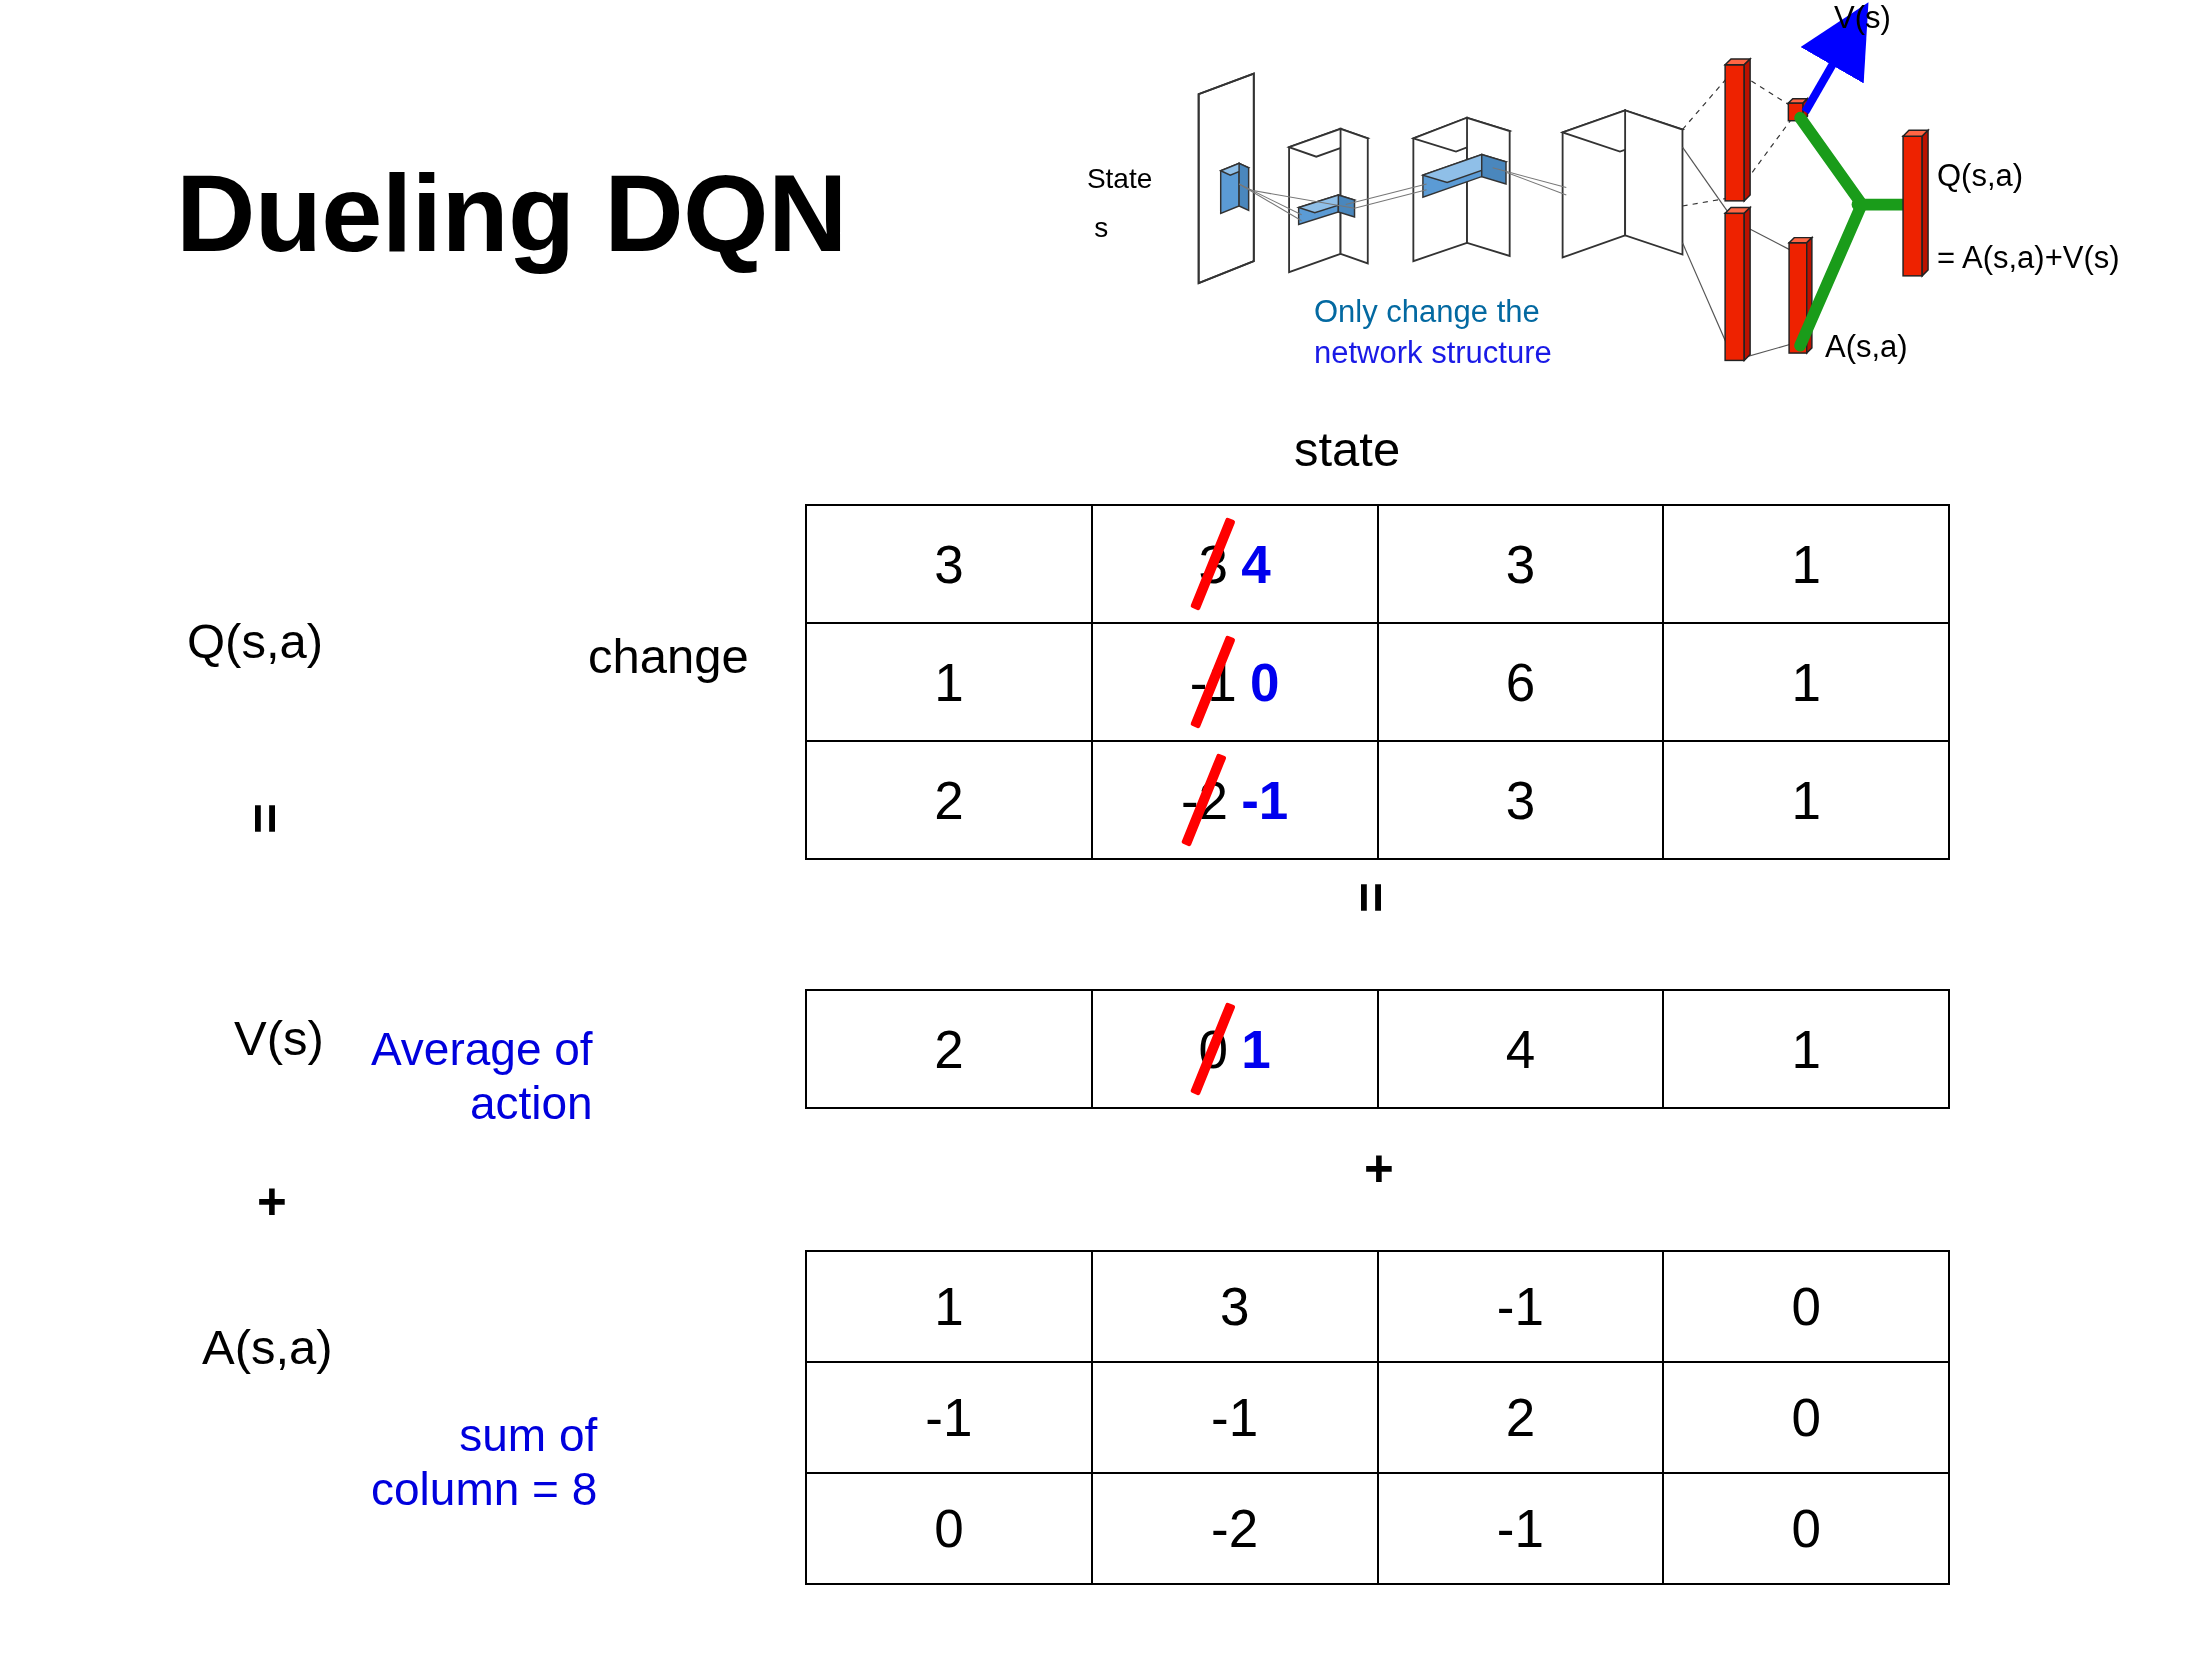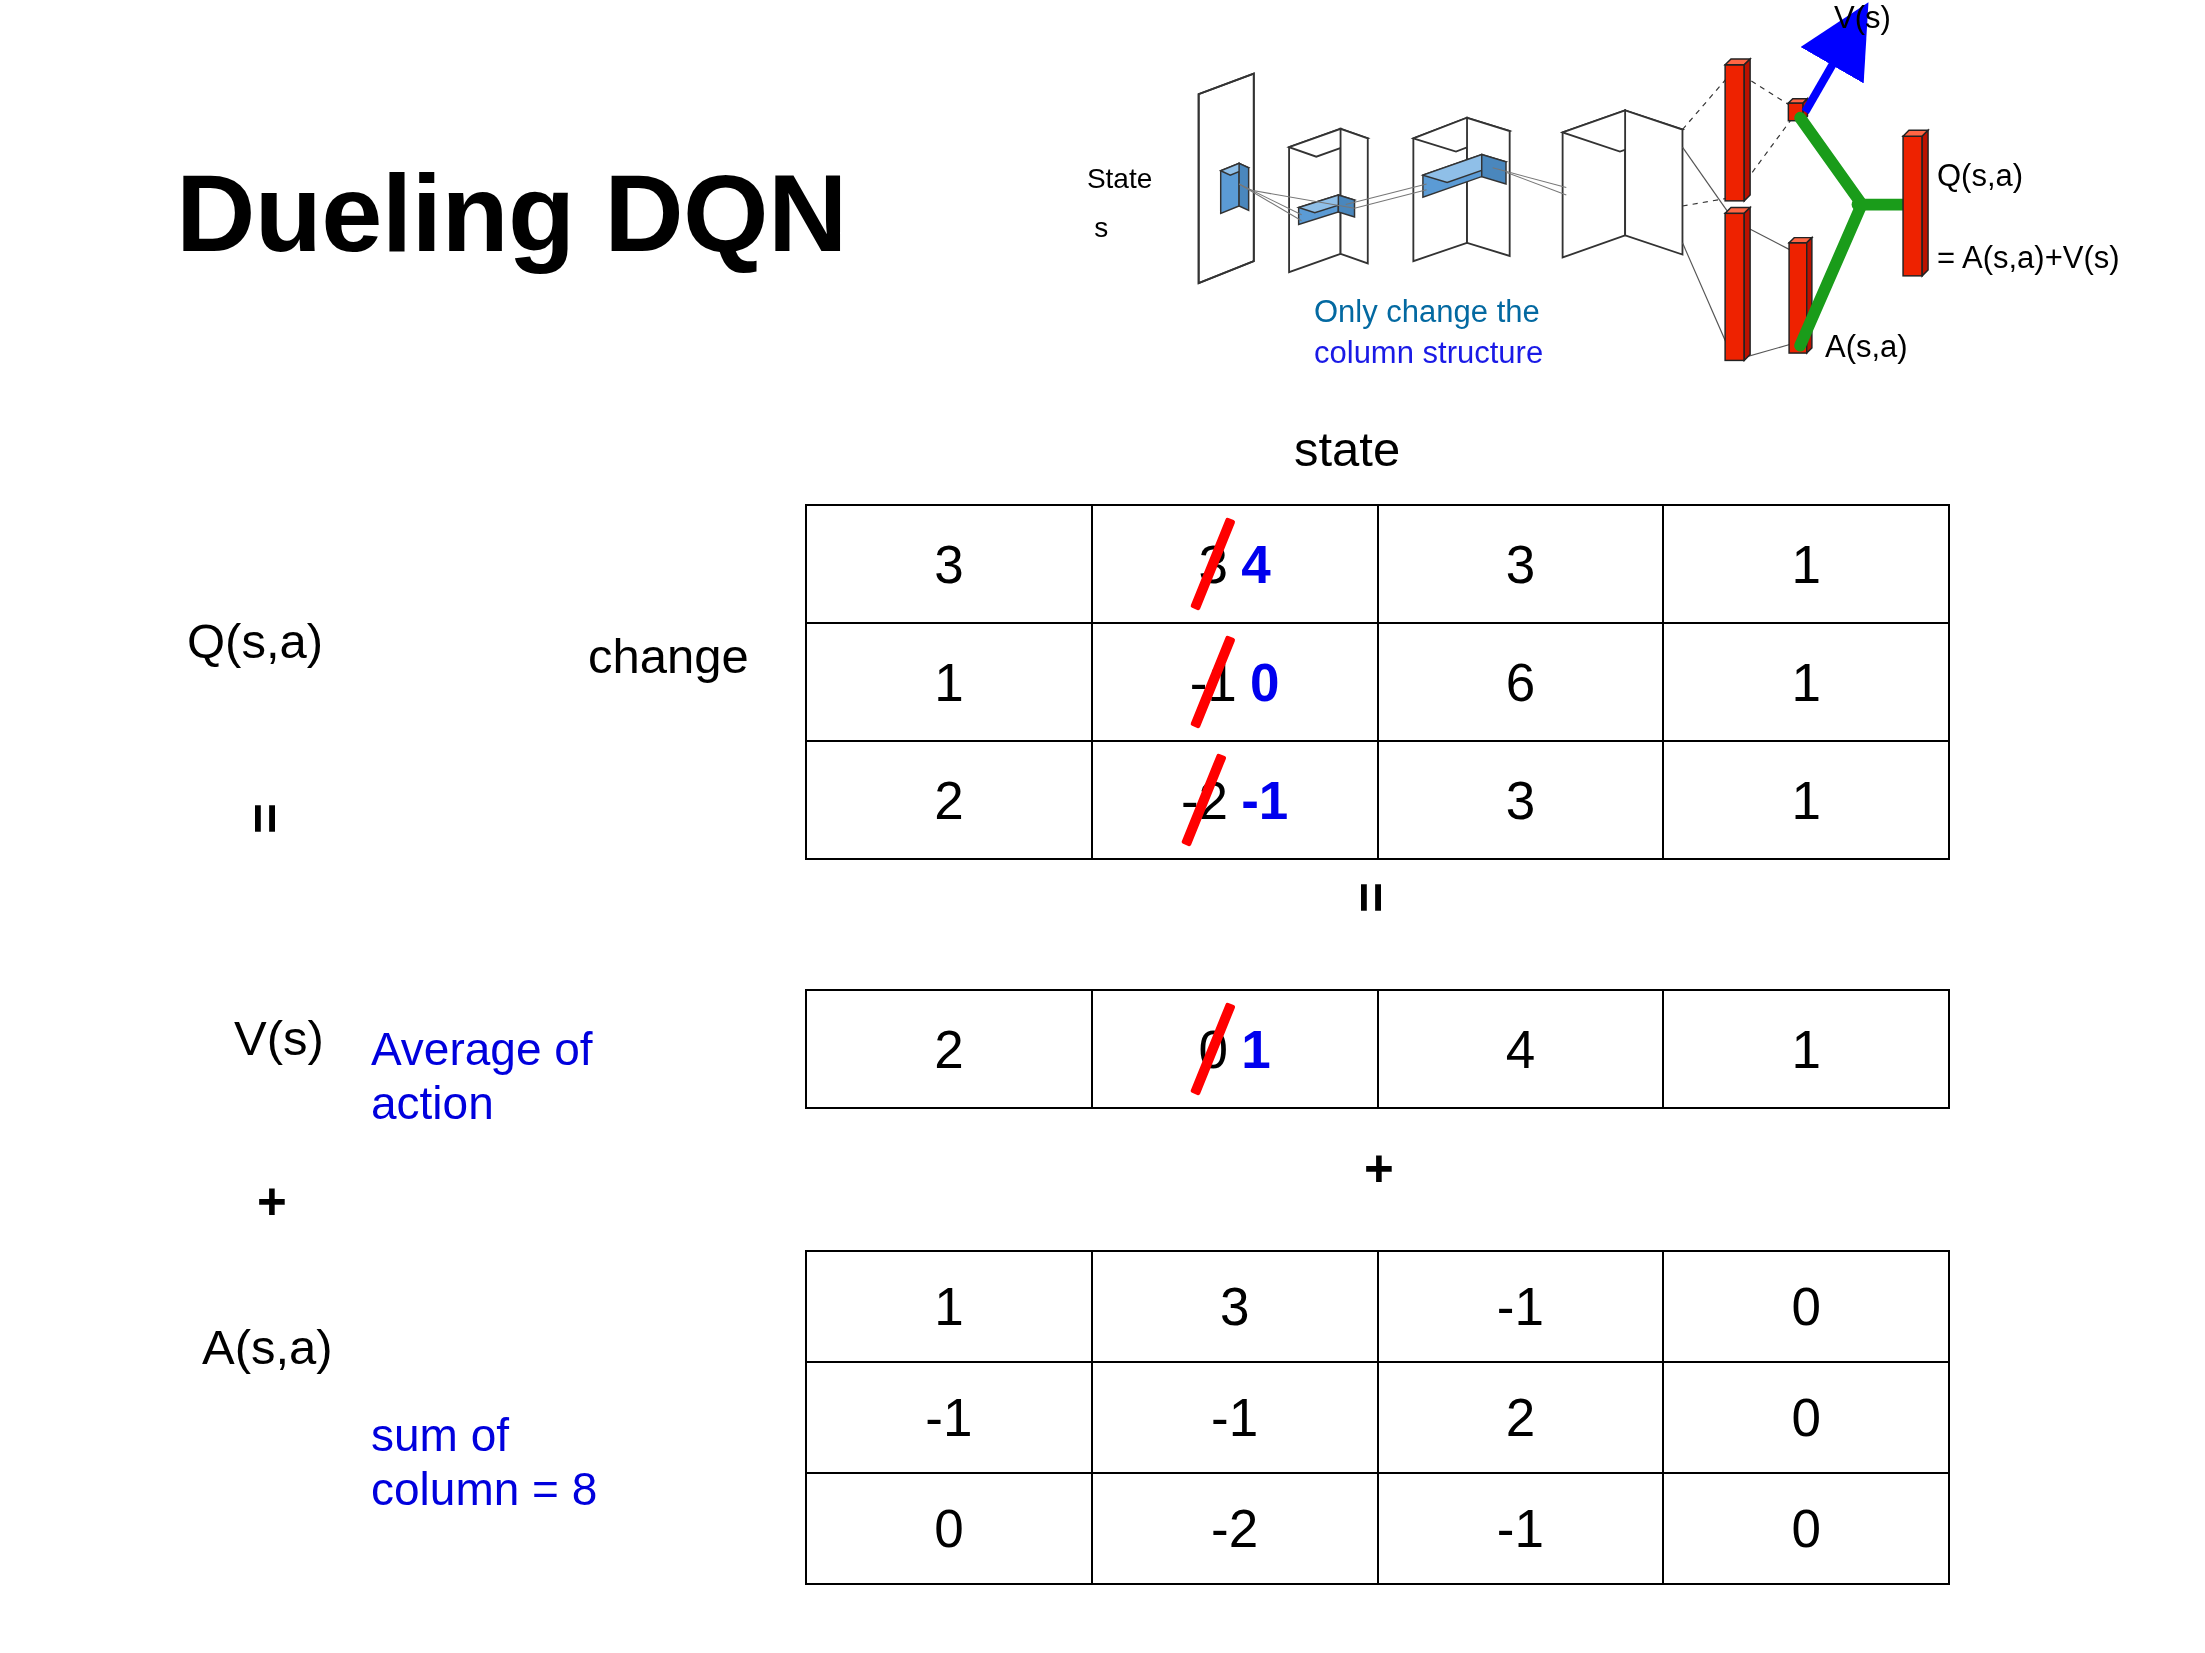--- a/index.html
+++ b/index.html
@@ -16,21 +16,21 @@
     line-height:1;white-space:nowrap;
   }
 
   
   #network-diagram{left:1081px;top:0px;width:1125px;height:412px;}
   #network-diagram svg{display:block;}
   .diag-label{font-family:"Liberation Sans",sans-serif;fill:#111;}
 
   
   .big-label{font-size:49px;white-space:nowrap;line-height:1;}
-  .blue-note{color:#0000dd;font-size:46px;line-height:1.18;white-space:nowrap;}
+  .blue-note{color:#0000dd;font-size:46px;line-height:1.18;white-space:nowrap;text-align:right;}
   .op-sym{font-size:51px;font-weight:700;line-height:1;}
   .eq-rot{
     font-size:53px;font-weight:700;line-height:1;
     transform:rotate(90deg);transform-origin:center center;
     display:inline-block;
   }
 
   #label-q{left:187px;top:617px;}
   #label-action{left:588px;top:632px;}
   #eq-left{left:250px;top:792px;}
@@ -175,21 +175,21 @@
 
     <line x1="985" y1="152" x2="1038" y2="60" stroke="#0000ff" stroke-width="11" marker-end="url(#bluearrow)"></line>
 
     <text class="diag-label" x="20" y="68" font-size="0"></text>
   </svg>
 
   <div class="abs" style="left:5.9px;top:163px;font-size:28px;">State</div>
   <div class="abs" style="left:13.2px;top:212px;font-size:28px;">s</div>
 
   <div class="abs" style="left:233px;top:294px;font-size:31px;color:#0369a1;">Only change the</div>
-  <div class="abs" style="left:233px;top:335px;font-size:31px;color:#1a1ae6;">column structure</div>
+  <div class="abs" style="left:233px;top:335px;font-size:31px;color:#1a1ae6;">network structure</div>
 
   <div class="abs" style="left:753px;top:0px;font-size:31px;">V(s)</div>
   <div class="abs" style="left:744px;top:329px;font-size:31px;">A(s,a)</div>
 
   <div class="abs" style="left:856px;top:158px;font-size:31px;">Q(s,a)</div>
   <div class="abs" style="left:856px;top:201px;font-size:31px;margin-top:39px;">= A(s,a)+V(s)</div>
 </div>
 
 <div class="abs big-label" id="state-header">state</div>
 

